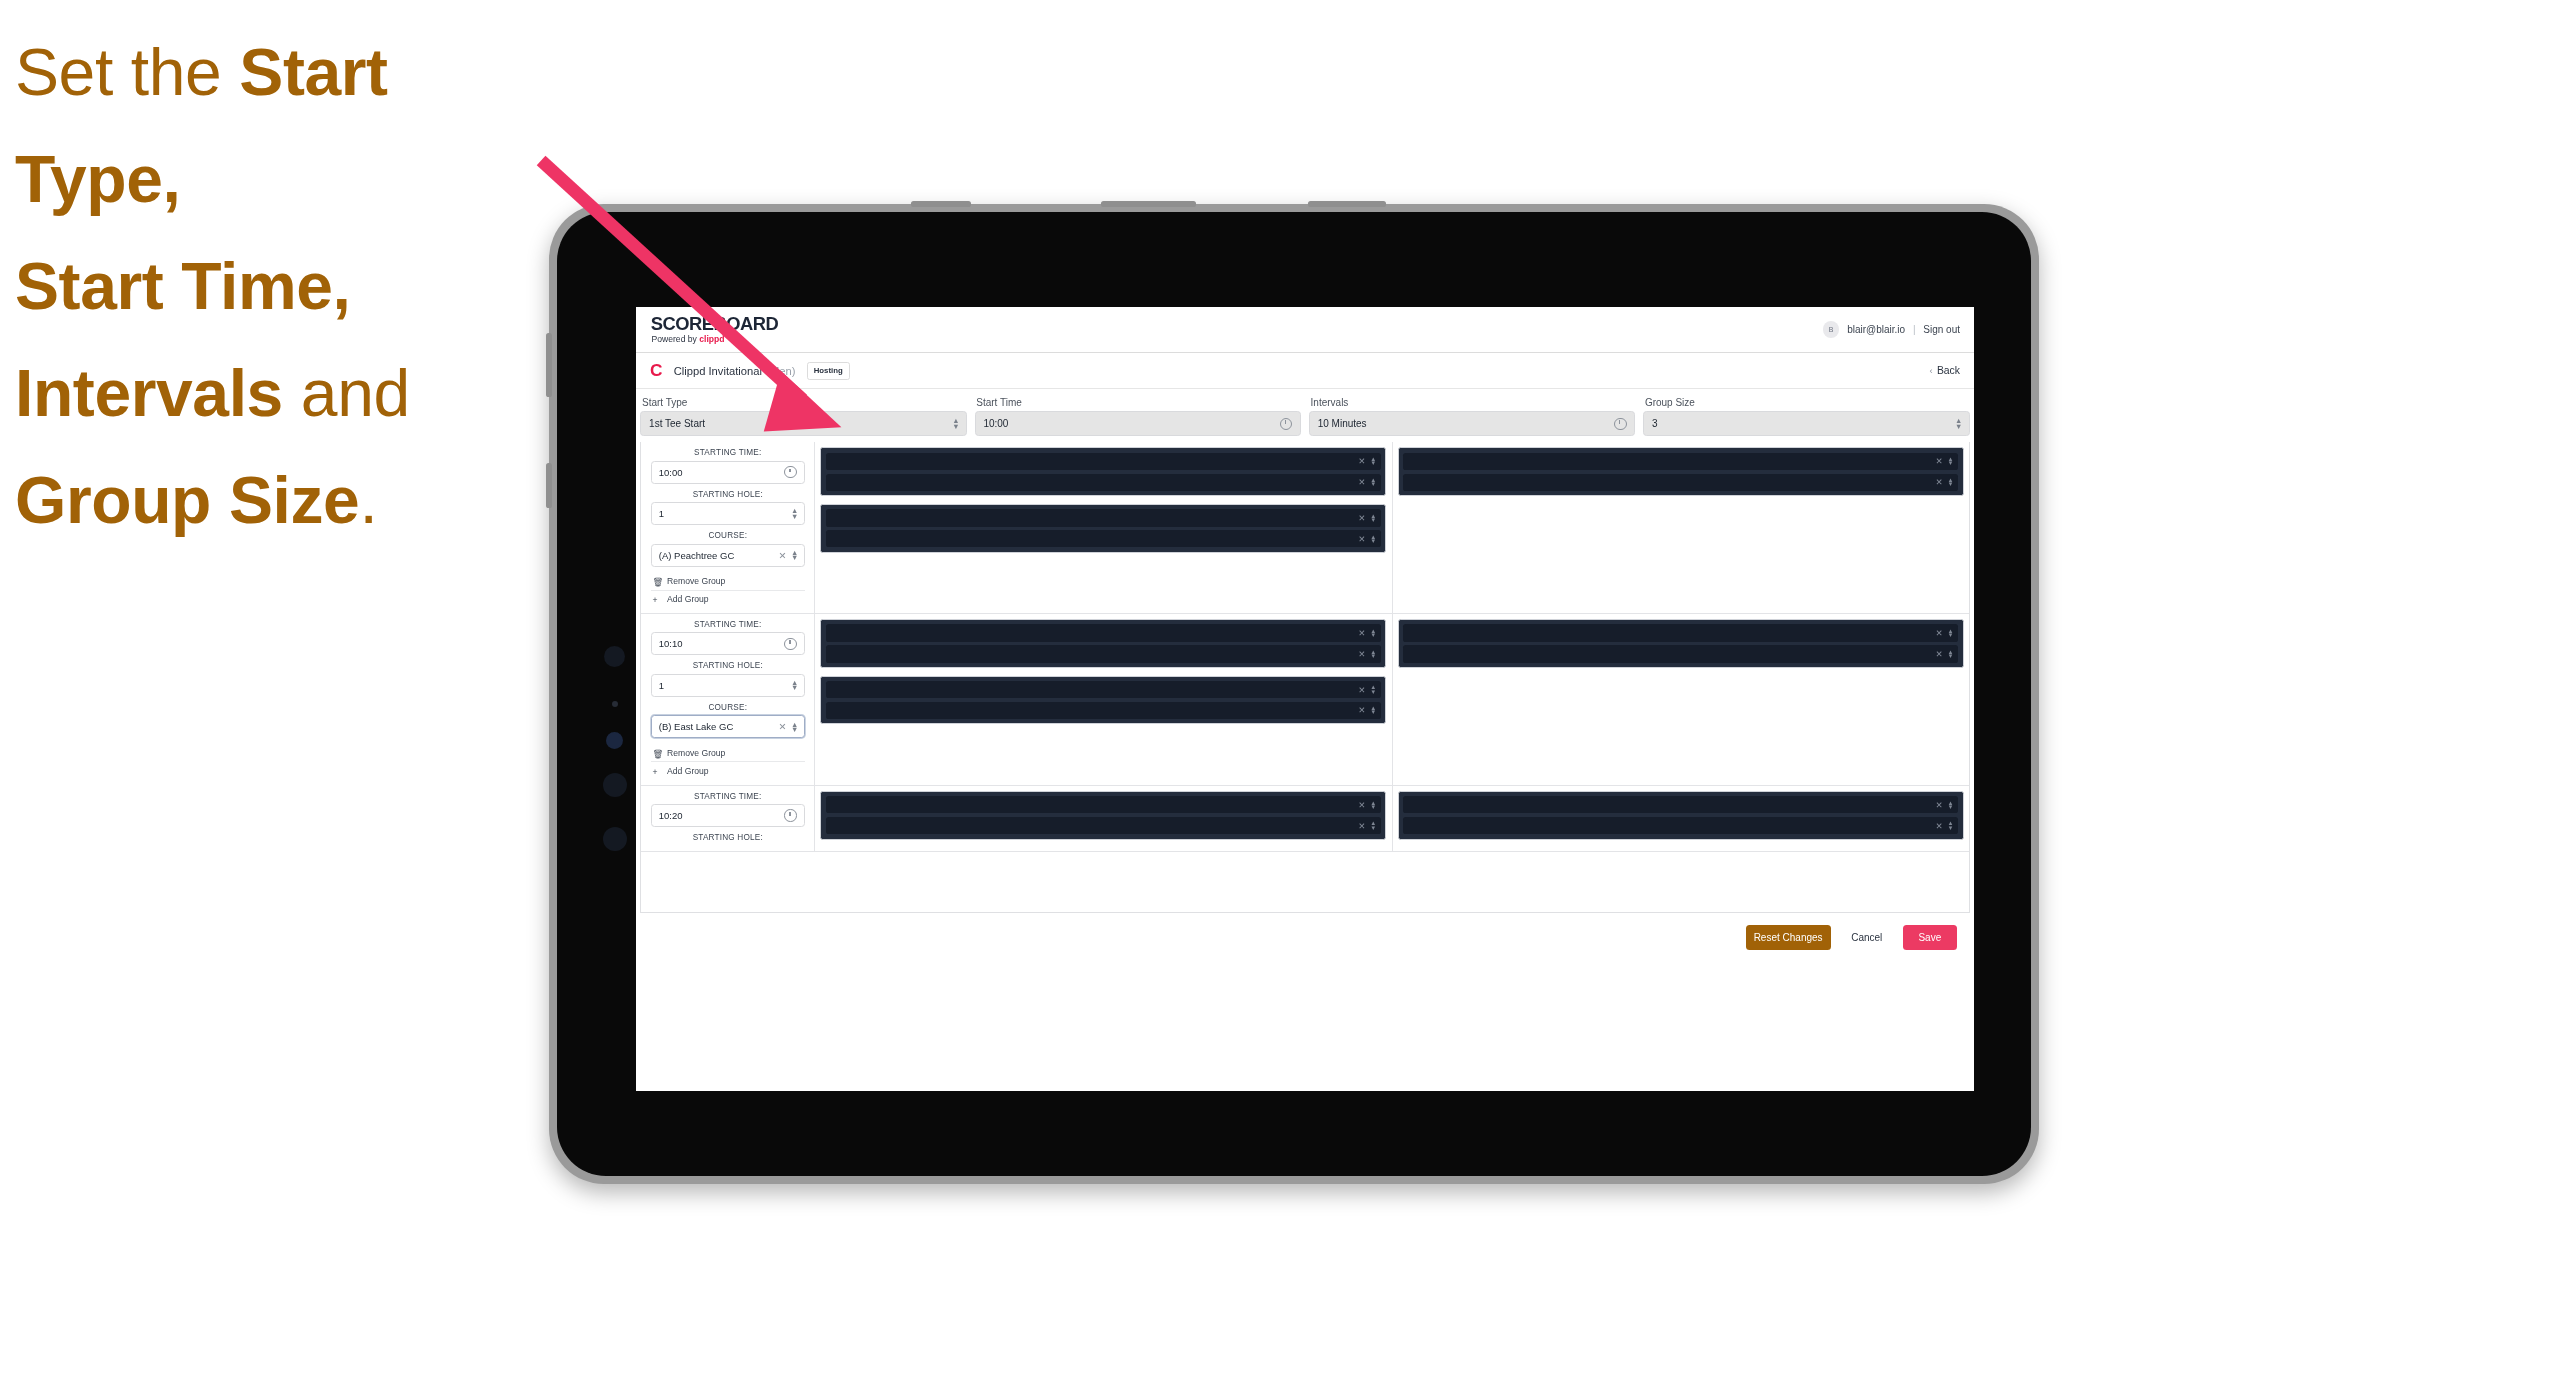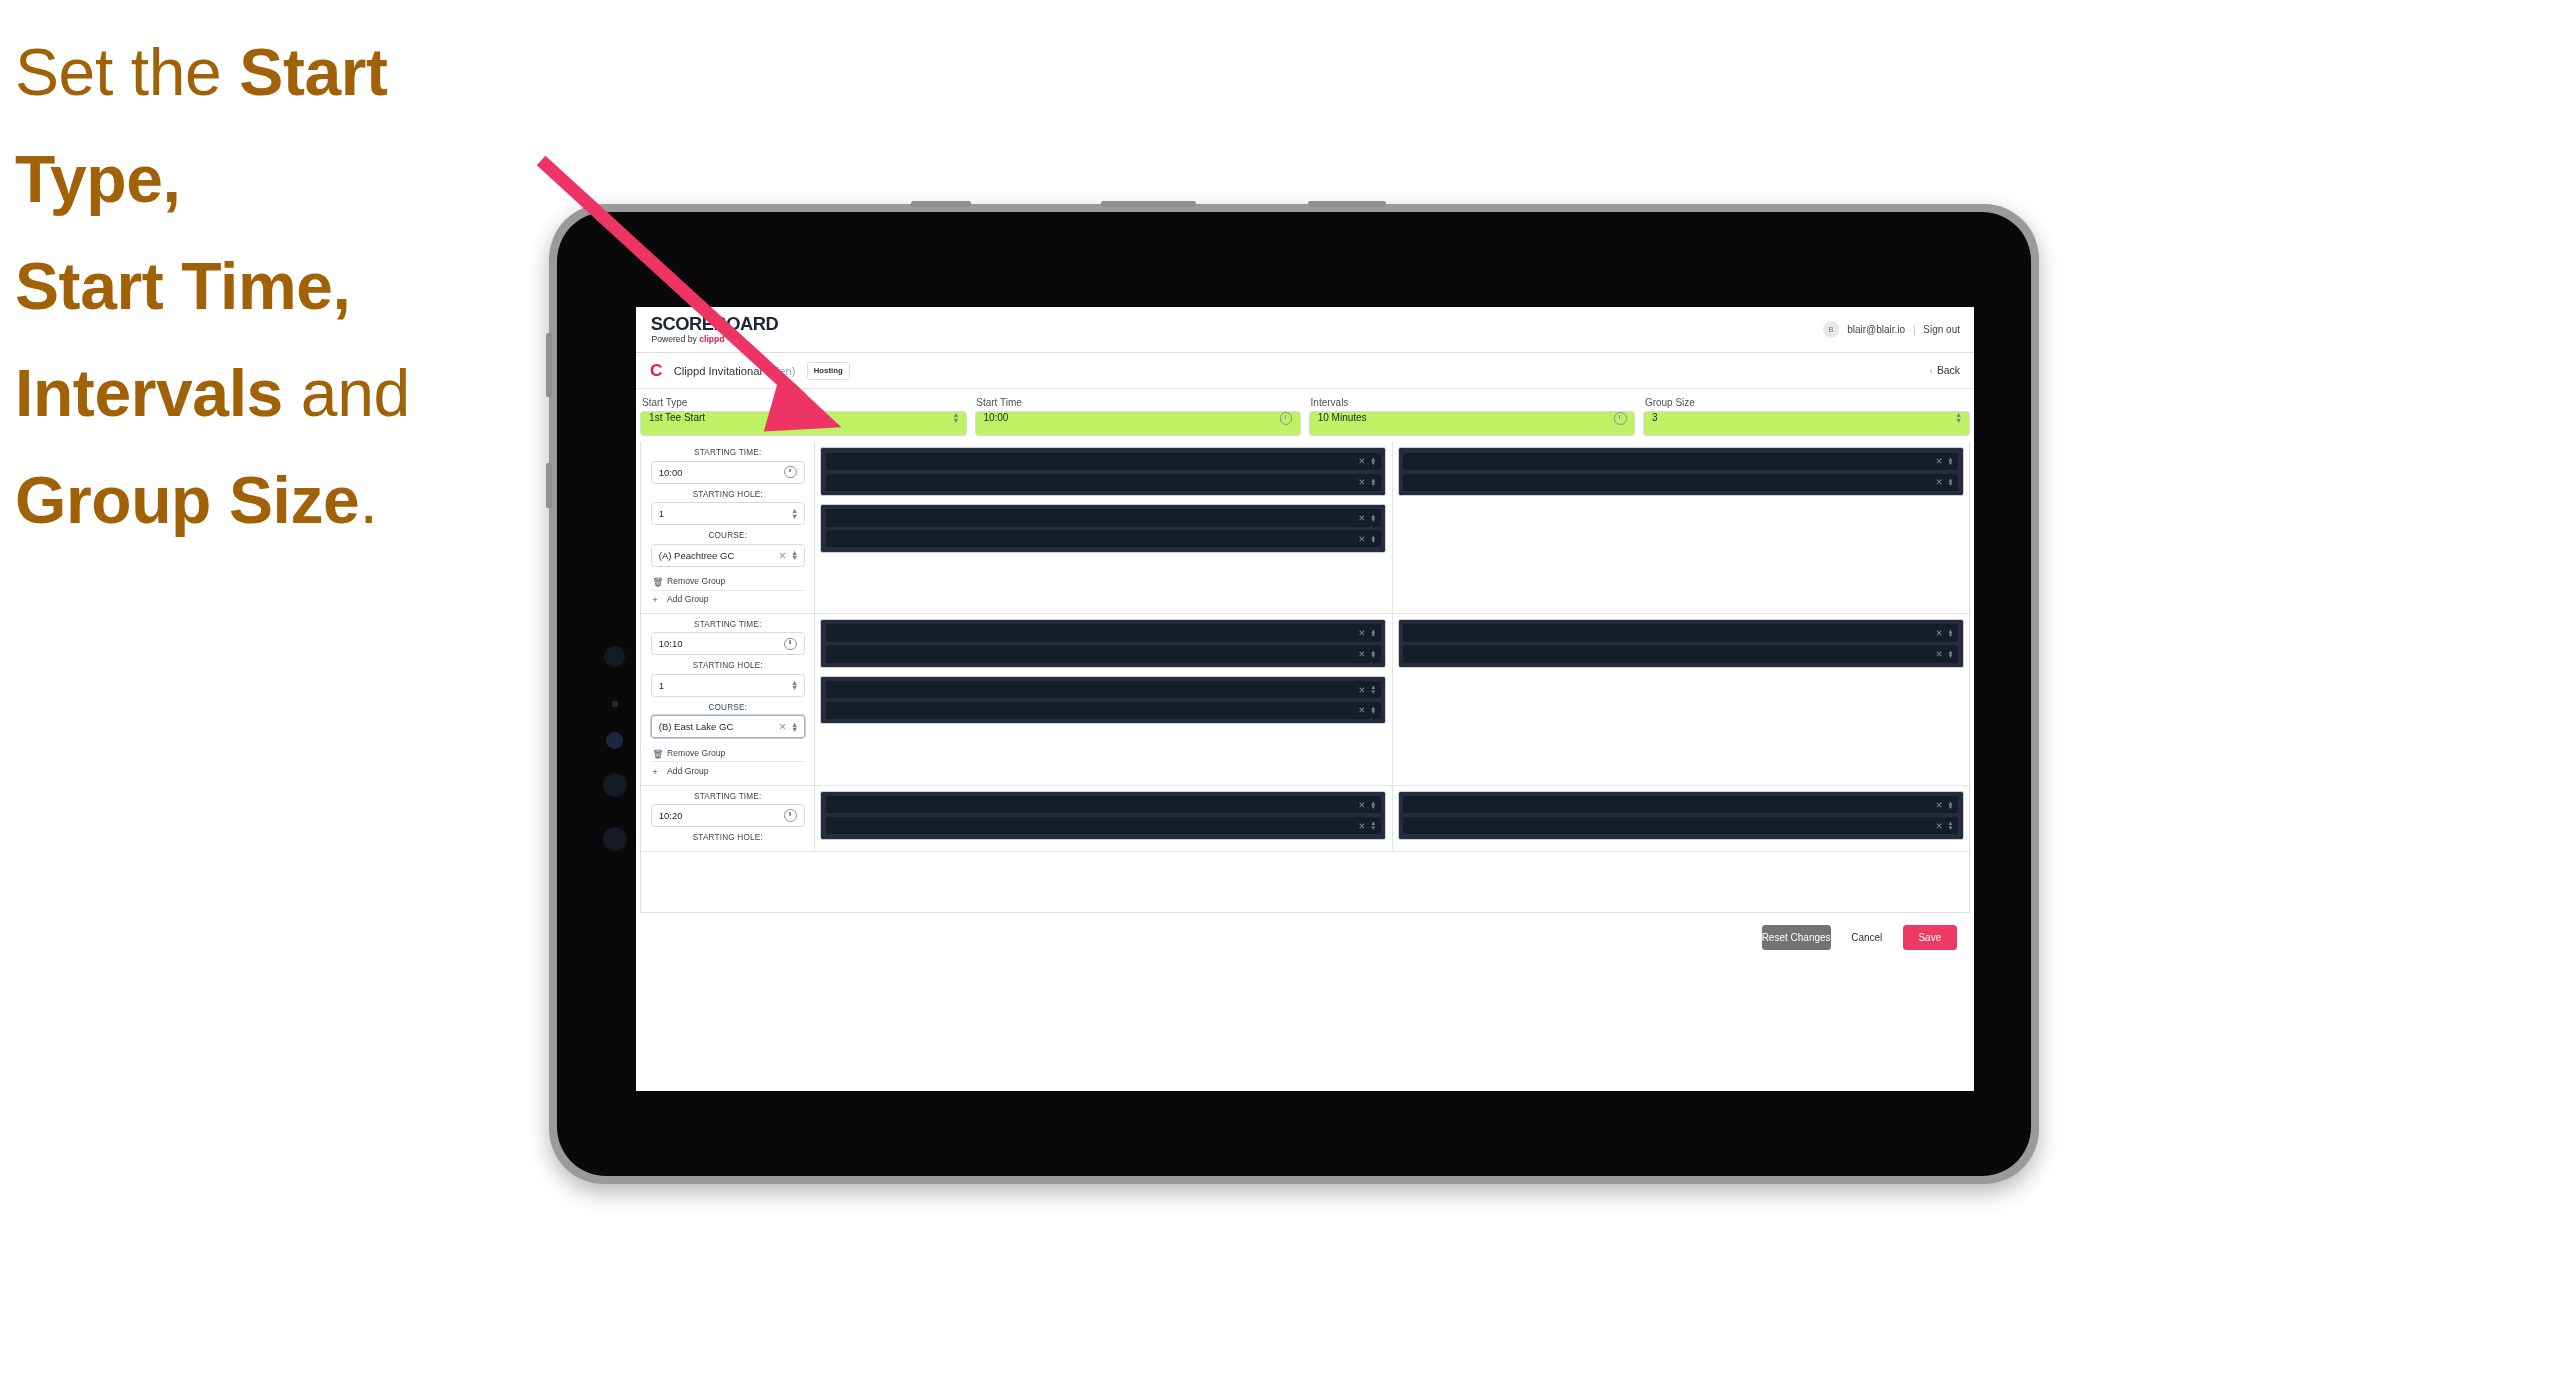--- a/index.html
+++ b/index.html
@@ -120,21 +120,21 @@
   .chev{font-size:9.5px;color:#8d949e;}
 
   
   .controls{
     display:flex;gap:7.8px;padding:7.8px 4.3px 6px 4.3px;background:#fff;
   }
   .ctl{flex:1;}
   .ctl-label{font-size:10px;color:#4b525c;margin-bottom:3.5px;padding-left:1.7px;}
   .ctl-box{
     height:23px;border:0.9px solid #d9dadd;border-radius:3.5px;
-    background:#bef264;display:flex;align-items:flex-start;
+    background:#e5e5e5;display:flex;align-items:center;
     padding:0 7.8px;font-size:10px;color:#222a35;
   }
   .ctl-val{flex:1;}
   .spin{
     display:flex;flex-direction:column;line-height:.62;
     font-size:8.6px;color:#7a818b;
   }
   .clockico{
     width:10.4px;height:10.4px;border:1.2px solid #8d939c;border-radius:50%;
     position:relative;
@@ -202,21 +202,21 @@
 
   
   .footer{
     height:48px;display:flex;align-items:center;justify-content:flex-end;
     gap:12px;padding-right:17.3px;background:#fff;
   }
   .btn{
     font-size:10px;border-radius:3.5px;cursor:pointer;
     display:flex;align-items:center;justify-content:center;
   }
-  .btn-reset{background:#737373;color:#fff;padding:7px 0;}
+  .btn-reset{background:#a16207;color:#fff;padding:7px 8px;}
   .btn-cancel{background:transparent;color:#2b3340;padding:7px 8.6px;}
   .btn-save{background:#ec3a63;color:#fff;padding:7px 15.5px;}
 
   
   .arrow{position:absolute;left:0;top:0;pointer-events:none;}
 </style>
 </head>
 <body>
 
 <div class="caption">

